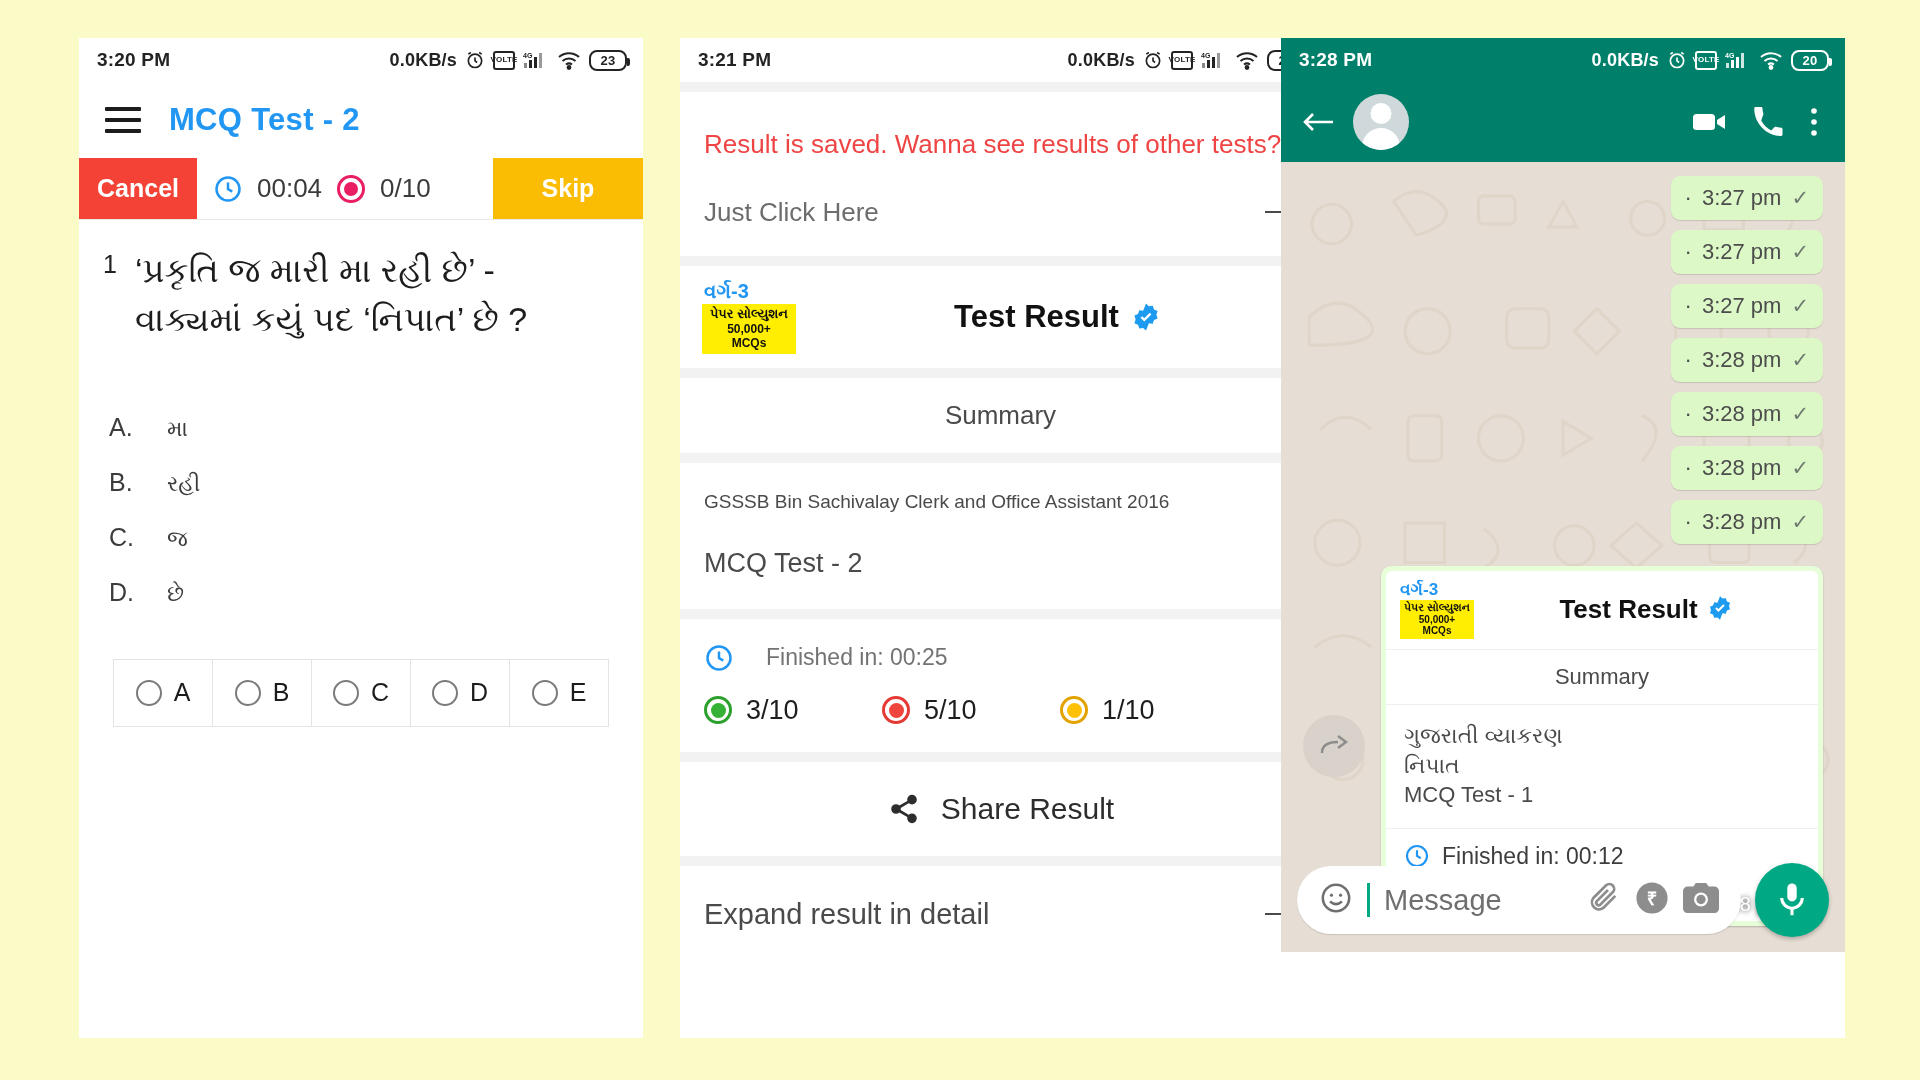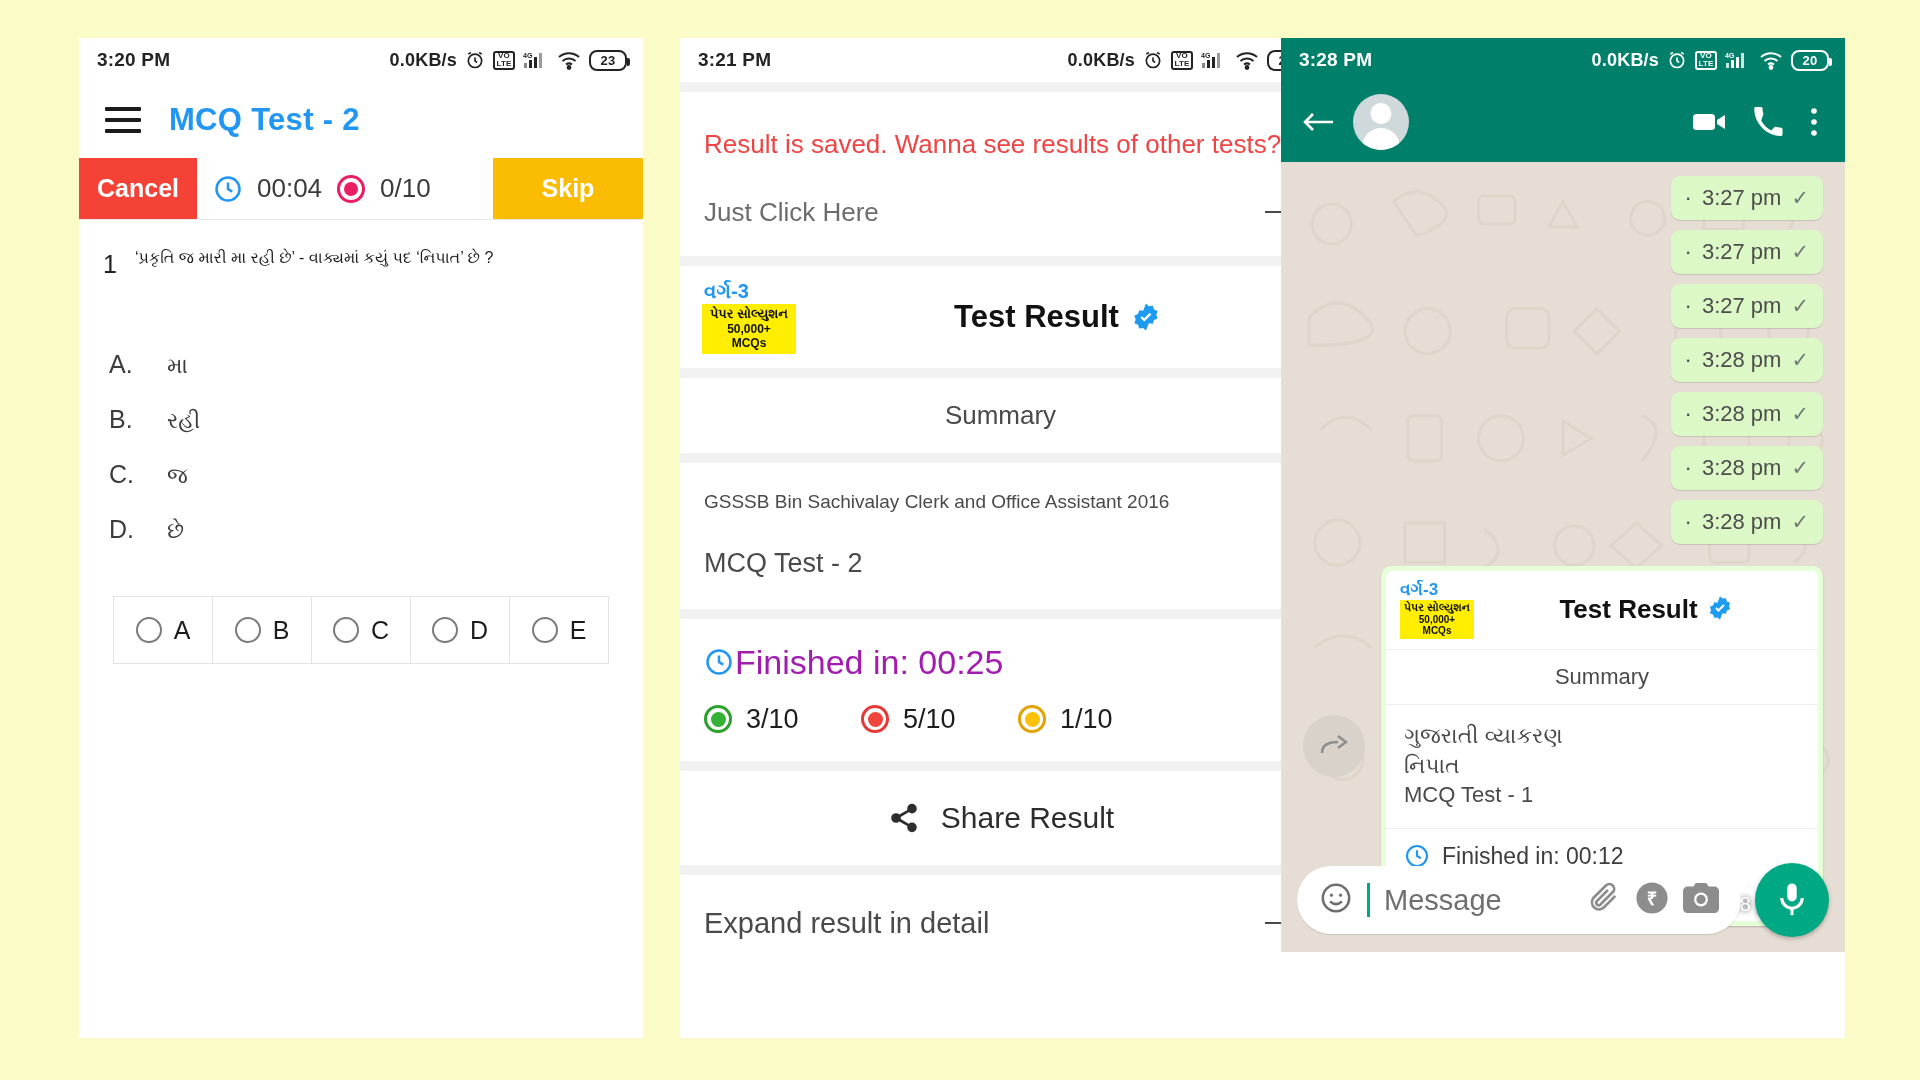--- a/index.html
+++ b/index.html
@@ -41,21 +41,21 @@
     display: inline-flex; align-items: center; justify-content: center;
     font-size: 13px; font-weight: bold; padding: 0 4px; position: relative;
   }
   .batt::after {
     content:""; position:absolute; right:-5px; top:6px; width:3px; height:8px;
     background: currentColor; border-radius: 0 2px 2px 0;
   }
   .volte {
     border: 2px solid currentColor; border-radius: 3px;
     width: 22px; height: 19px; font-size: 8px; font-weight: bold;
-    line-height: 8px; display:flex; flex-direction:column;
+    line-height: 8px; display:flex; 
     align-items:center; justify-content:center;
   }
 
   
   .appbar {
     height: 76px; display: flex; align-items: center; gap: 28px;
     padding: 0 26px; background: #fff;
   }
   .hamburger { width: 36px; display: flex; flex-direction: column; gap: 7px; cursor: pointer; }
   .hamburger i { display:block; height: 4px; background: #1c1c1c; border-radius: 1px; }
@@ -70,21 +70,21 @@
   .qb-mid { flex: 1; display: flex; align-items: center; gap: 14px; padding: 0 16px; }
   .qb-time, .qb-count { font-size: 26px; color: #3b3b3b; }
   .qb-skip {
     background: #fbbc04; color: #fff; font-size: 25px; font-weight: bold;
     width: 150px; display: flex; align-items: center; justify-content: center; cursor: pointer;
   }
 
   .quiz-body { padding: 26px 24px 0 24px; background: #fff; }
   .qline { display: flex; gap: 18px; }
   .qnum { font-size: 25px; color: #222; line-height: 1.45; }
-  .qtext { font-size: 16px; color: #1d1d1d; line-height: 1.45; max-width: 440px; }
+  .qtext { font-size: 34px; color: #1d1d1d; line-height: 1.45; max-width: 440px; }
   .opts { margin-top: 68px; display: flex; flex-direction: column; gap: 26px; }
   .opt { display: flex; align-items: baseline; gap: 20px; padding-left: 6px; }
   .opt-key { font-size: 25px; color: #3c3c3c; min-width: 38px; }
   .opt-val { font-size: 22px; color: #3c3c3c; }
 
   .answer-row { margin: 52px 10px 0 10px; display: flex; border: 1px solid #e3e3e3; }
   .ans-cell {
     flex: 1; height: 66px; border-right: 1px solid #e3e3e3;
     display: flex; align-items: center; justify-content: center; gap: 12px; cursor: pointer;
   }
@@ -112,22 +112,22 @@
   .brand-title-wrap { flex: 1; display: flex; align-items: center; justify-content: center; gap: 12px; }
   .brand-title { font-size: 31px; font-weight: bold; color: #111; }
   .verified { width: 30px; height: 30px; }
 
   .summary-row { text-align: center; padding: 22px 0; font-size: 26px; color: #4a4a4a; }
   .res-info { padding: 26px 24px 30px 24px; }
   .res-exam { font-size: 19px; color: #4a4a4a; line-height: 1.4; }
   .res-test { font-size: 27px; color: #4a4a4a; margin-top: 32px; }
 
   .res-stats { padding: 24px 24px 26px 24px; }
-  .finished { display: flex; align-items: center; gap: 1px; font-size: 34px; color: #a21caf; }
-  .score-row { display: flex; align-items: center; gap: 7px; margin-top: 22px; }
+  .finished { display: flex; align-items: center; gap: 32px; font-size: 23px; color: #737373; }
+  .score-row { display: flex; align-items: center; gap: 28px; margin-top: 22px; }
   .score-item { display: flex; align-items: center; gap: 14px; min-width: 150px; }
   .score-txt { font-size: 27px; color: #1d1d1d; }
   .dot { width: 28px; height: 28px; border-radius: 50%; border: 3.4px solid; display: block; position: relative; }
   .dot::after { content:""; position:absolute; inset:3.5px; border-radius:50%; background: currentColor; }
   .dot.green { border-color:#2ca02c; color:#35b135; }
   .dot.red   { border-color:#e53935; color:#f0453c; }
   .dot.amber { border-color:#e2a200; color:#ffc107; }
 
   .share-row { display:flex; align-items:center; justify-content:center; gap:20px; padding: 30px 0; cursor:pointer; }
   .share-text { font-size: 30px; color: #2d2d2d; }

